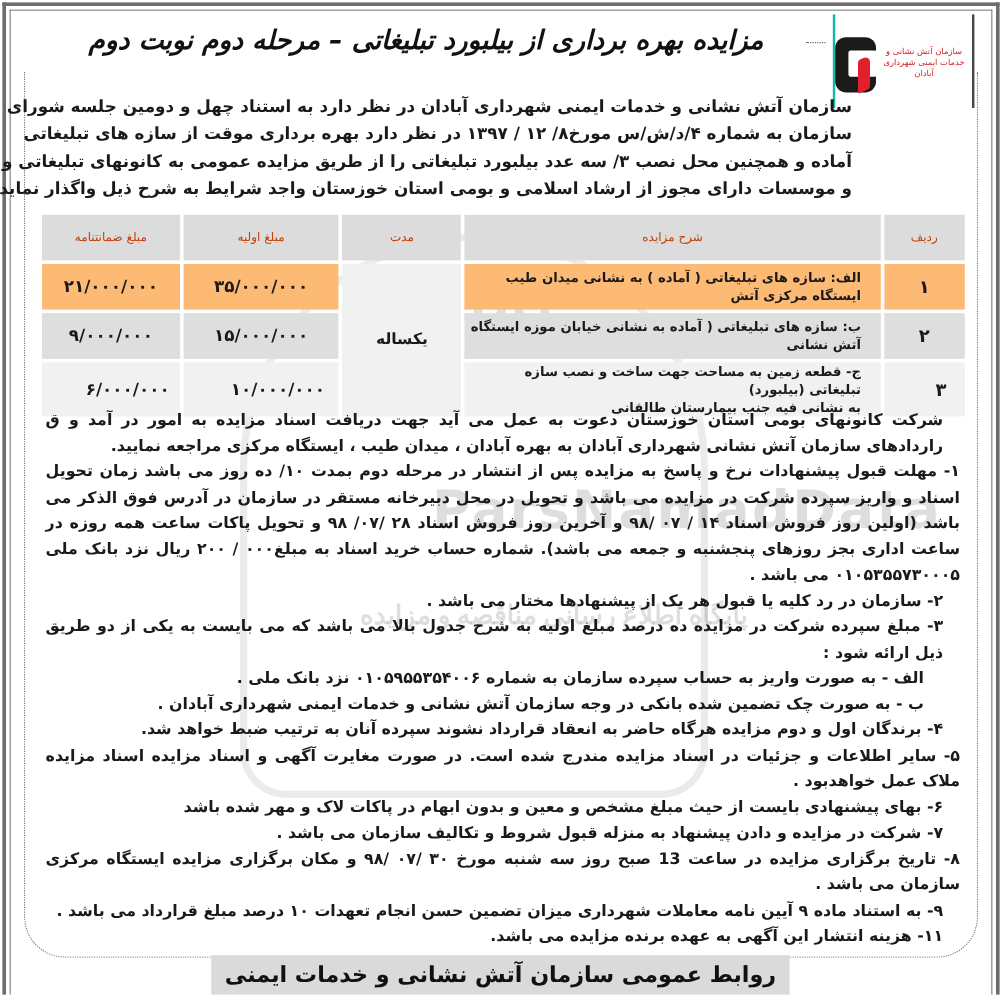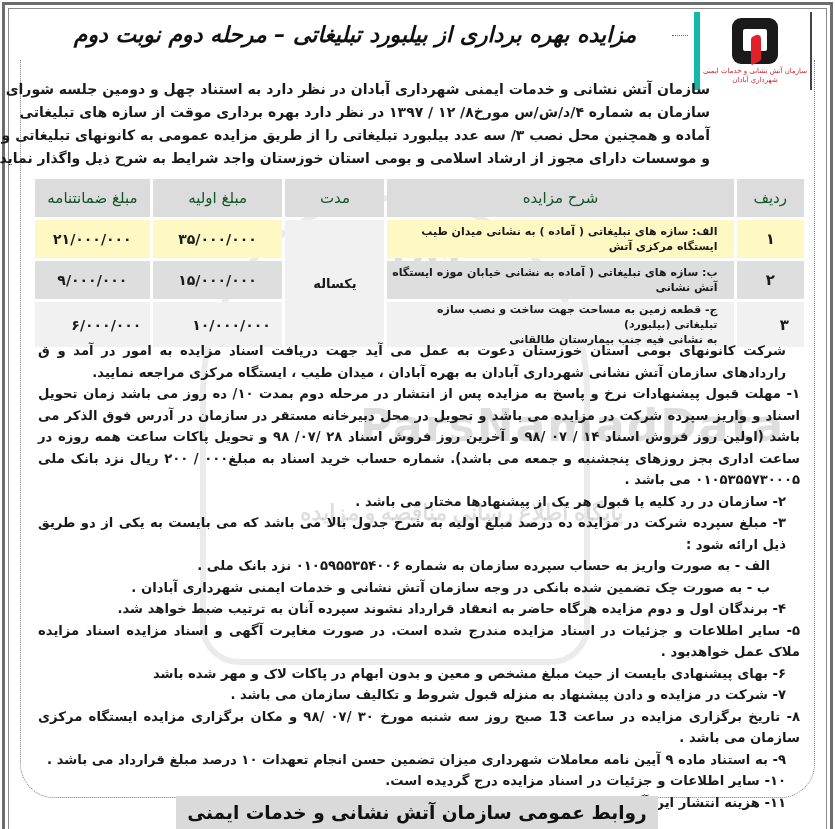--- a/index.html
+++ b/index.html
@@ -16,22 +16,22 @@
     }
     .dotted-panel {
       position: absolute; left: 20px; top: 60px; width: 795px; height: 738px;
       border: 1px dotted #777; border-top: none;
       border-radius: 0 0 34px 34px;
     }
 
     
     .logo-box {
       position: absolute; left: 694px; top: 12px; width: 118px; height: 78px;
-      border-left: 6px solid #14b8a6; border-right: 2px solid #444; background: #fff;
-      display: flex; flex-direction: column; align-items: center; justify-content: flex-start;
+      border-left: 2px solid #14b8a6; border-right: 2px solid #444; background: #fff;
+      display: flex; flex-direction: row; align-items: center; justify-content: flex-start;
     }
     .logo-mark {
       margin-top: 6px; width: 46px; height: 46px; background: #1a1a1a; border-radius: 9px;
       position: relative;
     }
     .logo-mark::before {
       content: ""; position: absolute; left: 11px; top: 11px; width: 24px; height: 22px;
       background: #fff; border-radius: 2px;
     }
     .logo-flame {
@@ -58,24 +58,24 @@
     }
     .intro p { white-space: nowrap; }
 
     
     .tbl {
       position: absolute; left: 32px; top: 176px; width: 775px; direction: rtl;
       border-collapse: separate; border-spacing: 3px 3px;
       font-size: 12px;
     }
     .tbl th {
-      background: #dcdcdc; font-weight: normal; font-size: 15px; height: 38px; color: #14532d;
+      background: #dcdcdc; font-weight: normal; font-size: 10px; height: 38px; color: #c2410c;
     }
     .tbl td { height: 38px; text-align: center; color: #1a1a1a; }
-    .tbl tr.r1 td { background: #fef9c3; }
+    .tbl tr.r1 td { background: #fdba74; }
     .tbl tr.r2 td { background: #dedede; }
     .tbl tr.r3 td { background: #f1f1f1; height: 44px; padding-left: 28px; }
     .tbl td.desc { text-align: right; padding-right: 16px; font-size: 11px; font-weight: bold; line-height: 15px; }
     .tbl td.num { font-size: 14px; font-weight: bold; letter-spacing: 1px; }
     .tbl td.idx { font-size: 15px; font-weight: bold; }
     .tbl td.dur { background: #f1f1f1 !important; font-weight: bold; font-size: 13px; }
 
     
     .body {
       position: absolute; left: 38px; top: 340px; width: 762px; direction: rtl; text-align: justify;
@@ -173,17 +173,16 @@
   <p class="indent">۲- سازمان در رد کلیه یا قبول هر یک از پیشنهادها مختار می باشد .</p>
   <p class="indent">۳- مبلغ سپرده شرکت در مزایده ده درصد مبلغ اولیه به شرح جدول بالا می باشد که می بایست به یکی از دو طریق ذیل ارائه شود :</p>
   <p class="sub">الف - به صورت واریز به حساب سپرده سازمان به شماره ۰۱۰۵۹۵۵۳۵۴۰۰۶ نزد بانک ملی .</p>
   <p class="sub">ب - به صورت چک تضمین شده بانکی در وجه سازمان آتش نشانی و خدمات ایمنی شهرداری آبادان .</p>
   <p class="indent">۴- برندگان اول و دوم مزایده هرگاه حاضر به انعقاد قرارداد نشوند سپرده آنان به ترتیب ضبط خواهد شد.</p>
   <p>۵- سایر اطلاعات و جزئیات در اسناد مزایده مندرج شده است. در صورت مغایرت آگهی و اسناد مزایده اسناد مزایده ملاک عمل خواهدبود .</p>
   <p class="indent">۶- بهای پیشنهادی بایست از حیث مبلغ مشخص و معین و بدون ابهام در پاکات لاک و مهر شده باشد</p>
   <p class="indent">۷- شرکت در مزایده و دادن پیشنهاد به منزله قبول شروط و تکالیف سازمان می باشد .</p>
   <p>۸- تاریخ برگزاری مزایده در ساعت 13 صبح روز سه شنبه مورخ ۳۰ /۰۷ /۹۸ و مکان برگزاری مزایده ایستگاه مرکزی سازمان می باشد .</p>
   <p class="indent">۹- به استناد ماده ۹ آیین نامه معاملات شهرداری میزان تضمین حسن انجام تعهدات ۱۰ درصد مبلغ قرارداد می باشد .</p>
-  <p class="indent">۱۰- سایر اطلاعات و جزئیات در اسناد مزایده درج گردیده است.</p>
   <p class="indent">۱۱- هزینه انتشار این آگهی به عهده برنده مزایده می باشد.</p>
 </div>
 
 <div class="footer">روابط عمومی سازمان آتش نشانی و خدمات ایمنی شهرداری آبادان</div>
 
 </body></html>

